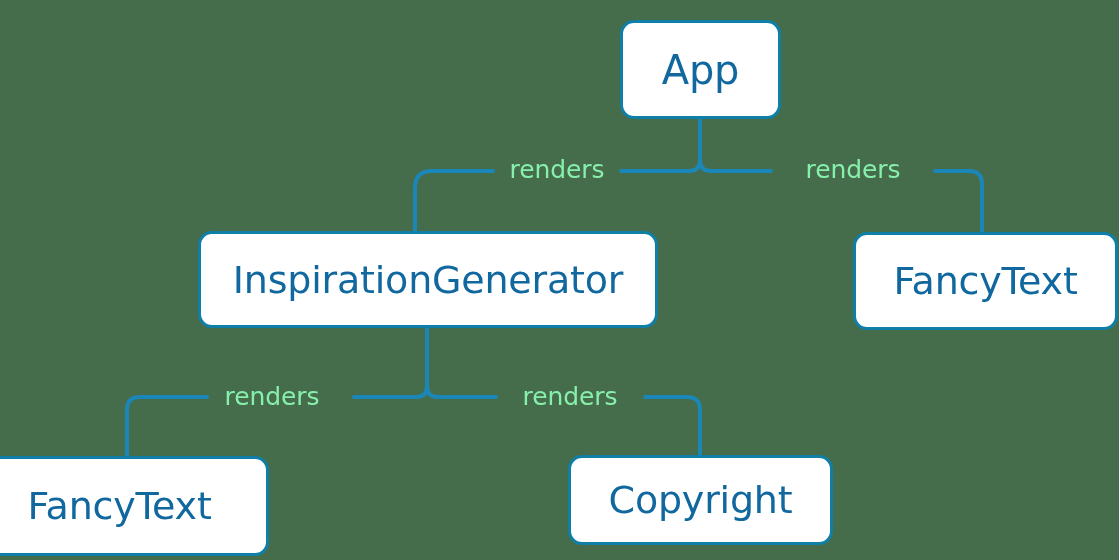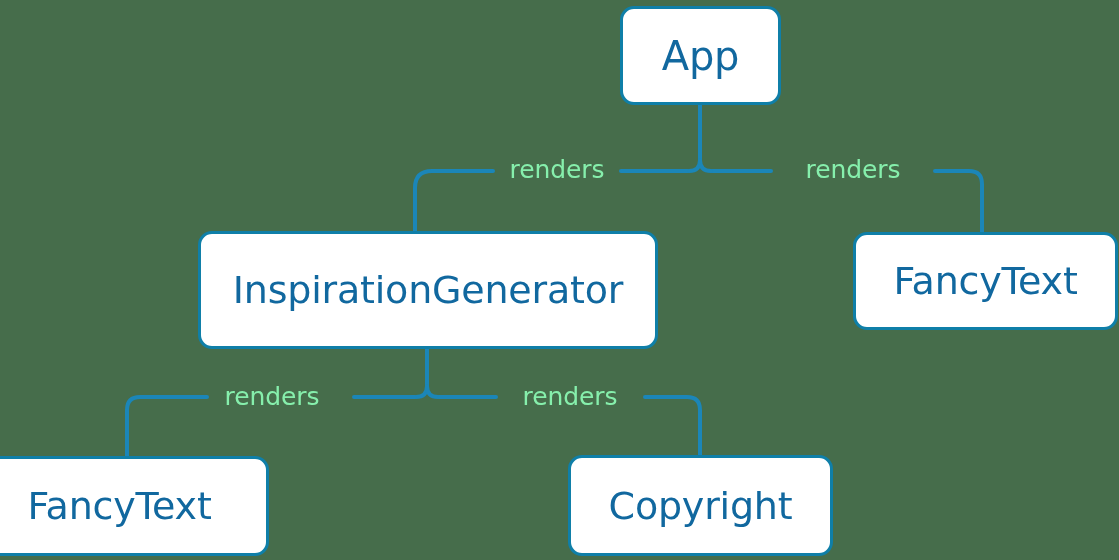--- a/index.html
+++ b/index.html
@@ -30,25 +30,25 @@
     display: flex;
     align-items: center;
     justify-content: center;
     color: #11689f;
     font-size: 38px;
     font-weight: 400;
     letter-spacing: -0.2px;
     white-space: nowrap;
     z-index: 2;
   }
-  .node-app        { left: 620px;  top: 6px;   width: 161px; height: 99px;  font-size: 40px; }
-  .node-inspgen    { left: 198px;  top: 231px; width: 460px; height: 118px;  }
+  .node-app        { left: 620px;  top: 20px;   width: 161px; height: 99px;  font-size: 40px; }
+  .node-inspgen    { left: 198px;  top: 231px; width: 460px; height: 97px;  }
   .node-fancy-right{ left: 853px;  top: 232px; width: 265px; height: 98px;  }
   .node-fancy-left { left: -30px;  top: 456px; width: 299px; height: 100px; border-bottom-left-radius: 14px; }
-  .node-copyright  { left: 568px;  top: 455px; width: 265px; height: 101px; }
+  .node-copyright  { left: 568px;  top: 455px; width: 265px; height: 90px; }
 
   .edge-label {
     position: absolute;
     color: #86efac;
     font-size: 25px;
     font-weight: 500;
     letter-spacing: -0.1px;
     white-space: nowrap;
     z-index: 3;
     transform: translate(-50%, -50%);

